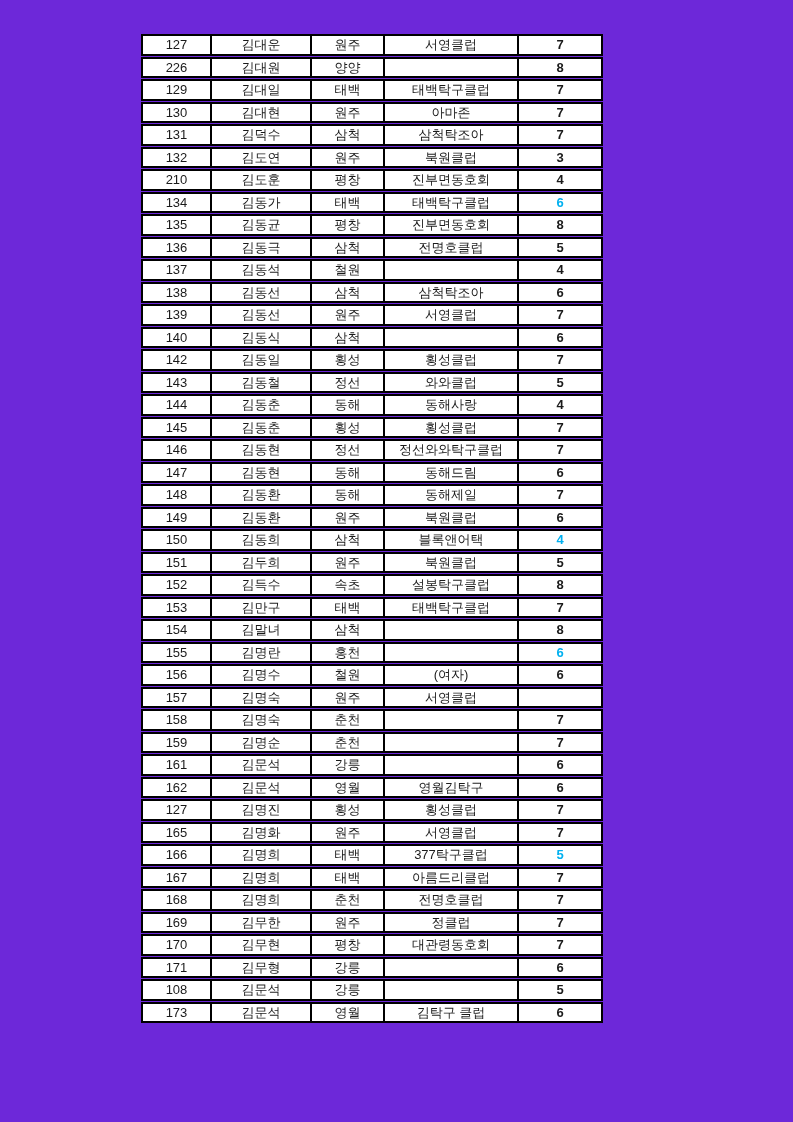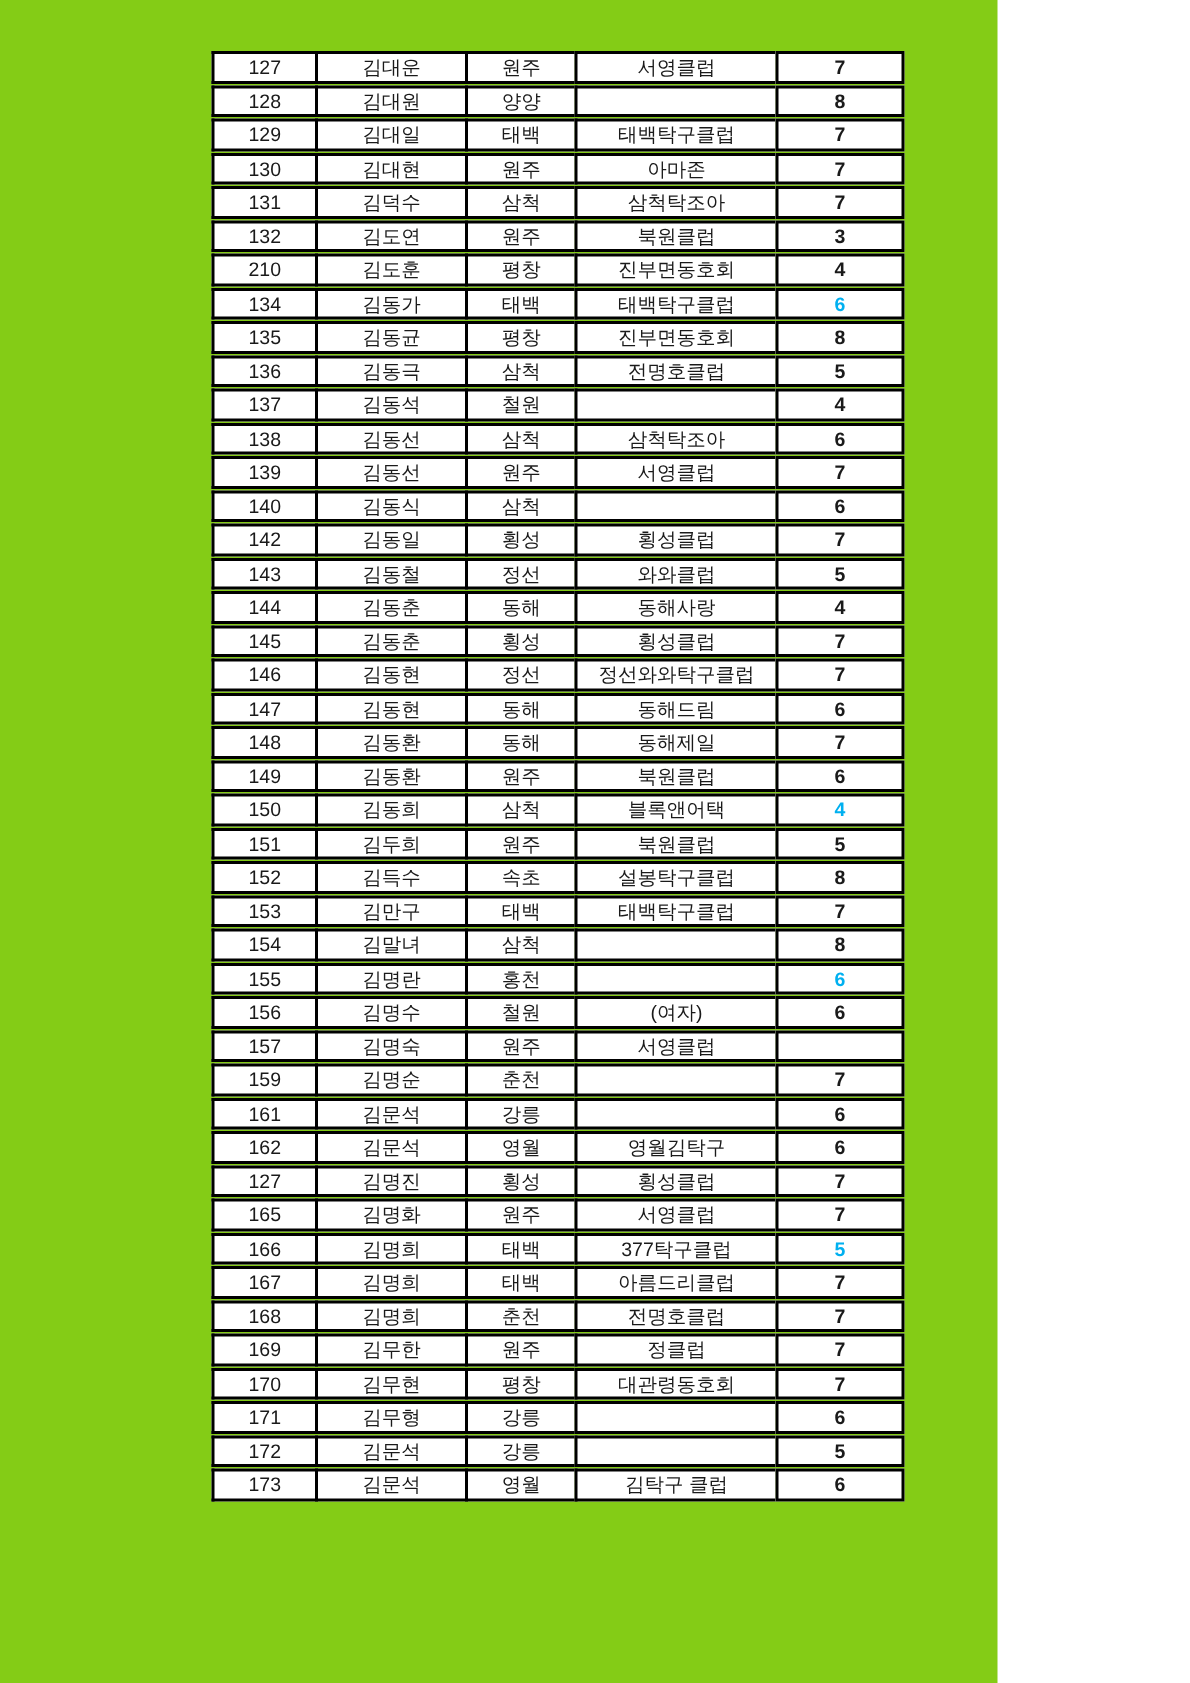--- a/index.html
+++ b/index.html
@@ -5,23 +5,23 @@
   html, body {
     margin: 0;
     padding: 0;
     background: #ffffff;
     width: 793px;
     height: 1122px;
     font-family: "Liberation Sans", "DejaVu Sans", sans-serif;
   }
   .page {
     position: relative;
-    width: 665px;
+    width: 793px;
     height: 1122px;
-    background: #84cc16;
+    background: #6d28d9;
     overflow: hidden;
   }
   table.roster {
     position: absolute;
     left: 141px;
     top: 33px;
     width: 462px;
     border-collapse: separate;
     border-spacing: 0 1px;
     table-layout: fixed;
@@ -69,21 +69,21 @@
     </colgroup>
     <tbody id="roster-body">
         <tr>
           <td>127</td>
           <td class="green">김대운</td>
           <td>원주</td>
           <td>서영클럽</td>
           <td class="green score">7</td>
         </tr>
         <tr>
-          <td>128</td>
+          <td>226</td>
           <td class="green">김대원</td>
           <td>양양</td>
           <td></td>
           <td class="green score">8</td>
         </tr>
         <tr>
           <td>129</td>
           <td class="green">김대일</td>
           <td>태백</td>
           <td>태백탁구클럽</td>
@@ -272,20 +272,27 @@
           <td class="green score">6</td>
         </tr>
         <tr>
           <td>157</td>
           <td class="green">김명숙</td>
           <td>원주</td>
           <td>서영클럽</td>
           <td class="green score"></td>
         </tr>
         <tr>
+          <td>158</td>
+          <td class="green">김명숙</td>
+          <td>춘천</td>
+          <td></td>
+          <td class="green score">7</td>
+        </tr>
+        <tr>
           <td>159</td>
           <td class="green">김명순</td>
           <td>춘천</td>
           <td></td>
           <td class="green score">7</td>
         </tr>
         <tr>
           <td>161</td>
           <td class="green">김문석</td>
           <td>강릉</td>
@@ -349,21 +356,21 @@
           <td class="green score">7</td>
         </tr>
         <tr>
           <td>171</td>
           <td class="green">김무형</td>
           <td>강릉</td>
           <td></td>
           <td class="green score">6</td>
         </tr>
         <tr>
-          <td>172</td>
+          <td>108</td>
           <td class="green">김문석</td>
           <td>강릉</td>
           <td></td>
           <td class="green score">5</td>
         </tr>
         <tr>
           <td>173</td>
           <td class="green">김문석</td>
           <td>영월</td>
           <td>김탁구 클럽</td>

